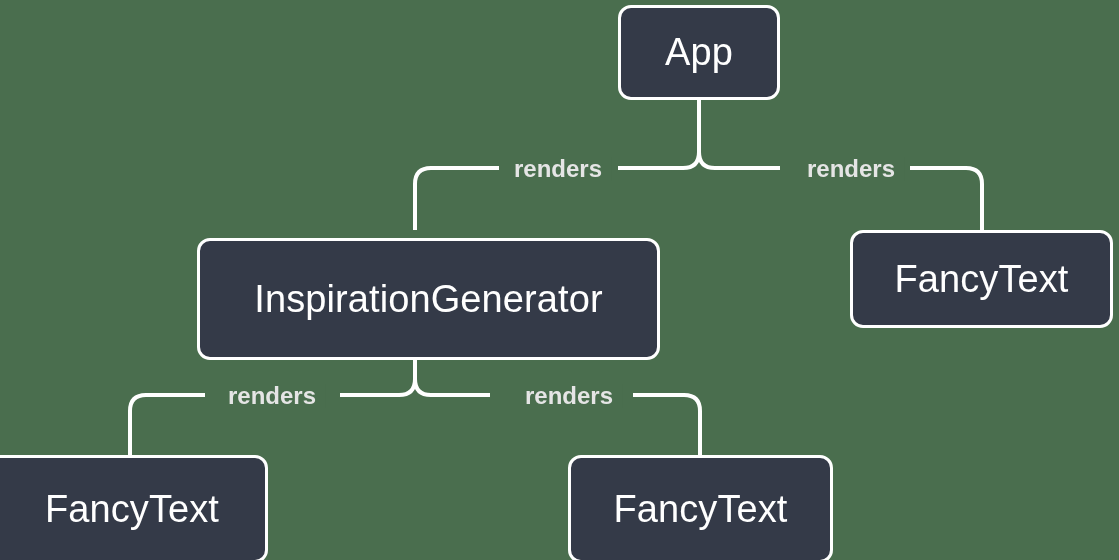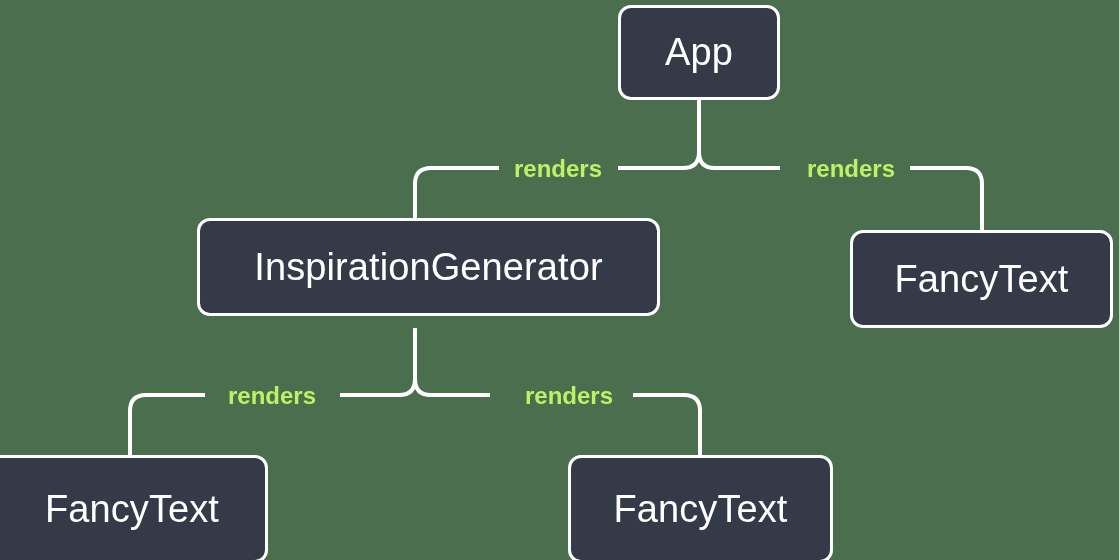--- a/index.html
+++ b/index.html
@@ -56,22 +56,22 @@
     white-space: nowrap;
     font-weight: 400;
   }
   .node-app {
     left: 618px;  top: 5px;
     width: 162px; height: 95px;
   }
   .node-app .label { font-size: 38px; }
 
   .node-inspiration {
-    left: 197px;  top: 218px;
-    width: 463px; height: 98px; text-align: center;
+    left: 197px;  top: 238px;
+    width: 463px; height: 122px; text-align: center;
   }
   .node-inspiration .label { font-size: 38px; }
 
   .node-fancytext-right {
     left: 850px;  top: 230px;
     width: 263px; height: 98px;
   }
   .node-fancytext-right .label { font-size: 38px; }
 
   
@@ -87,21 +87,21 @@
     left: 568px;  top: 455px;
     width: 265px; height: 108px;
   }
   .node-copyright .label { font-size: 38px; }
 
   
   .edge-label {
     position: absolute;
     z-index: 4;
     transform: translate(-50%, -50%);
-    color: #bef264;
+    color: #e5e5e5;
     font-size: 24px;
     font-weight: 700;
     white-space: nowrap;
     background: #4a6e4e;
     padding: 0 10px;
     line-height: 1;
   }
   .edge-label-app-inspiration { left: 558px; top: 169px; }
   .edge-label-app-fancytext   { left: 851px; top: 169px; }
   .edge-label-ig-fancytext    { left: 272px; top: 396px; }

